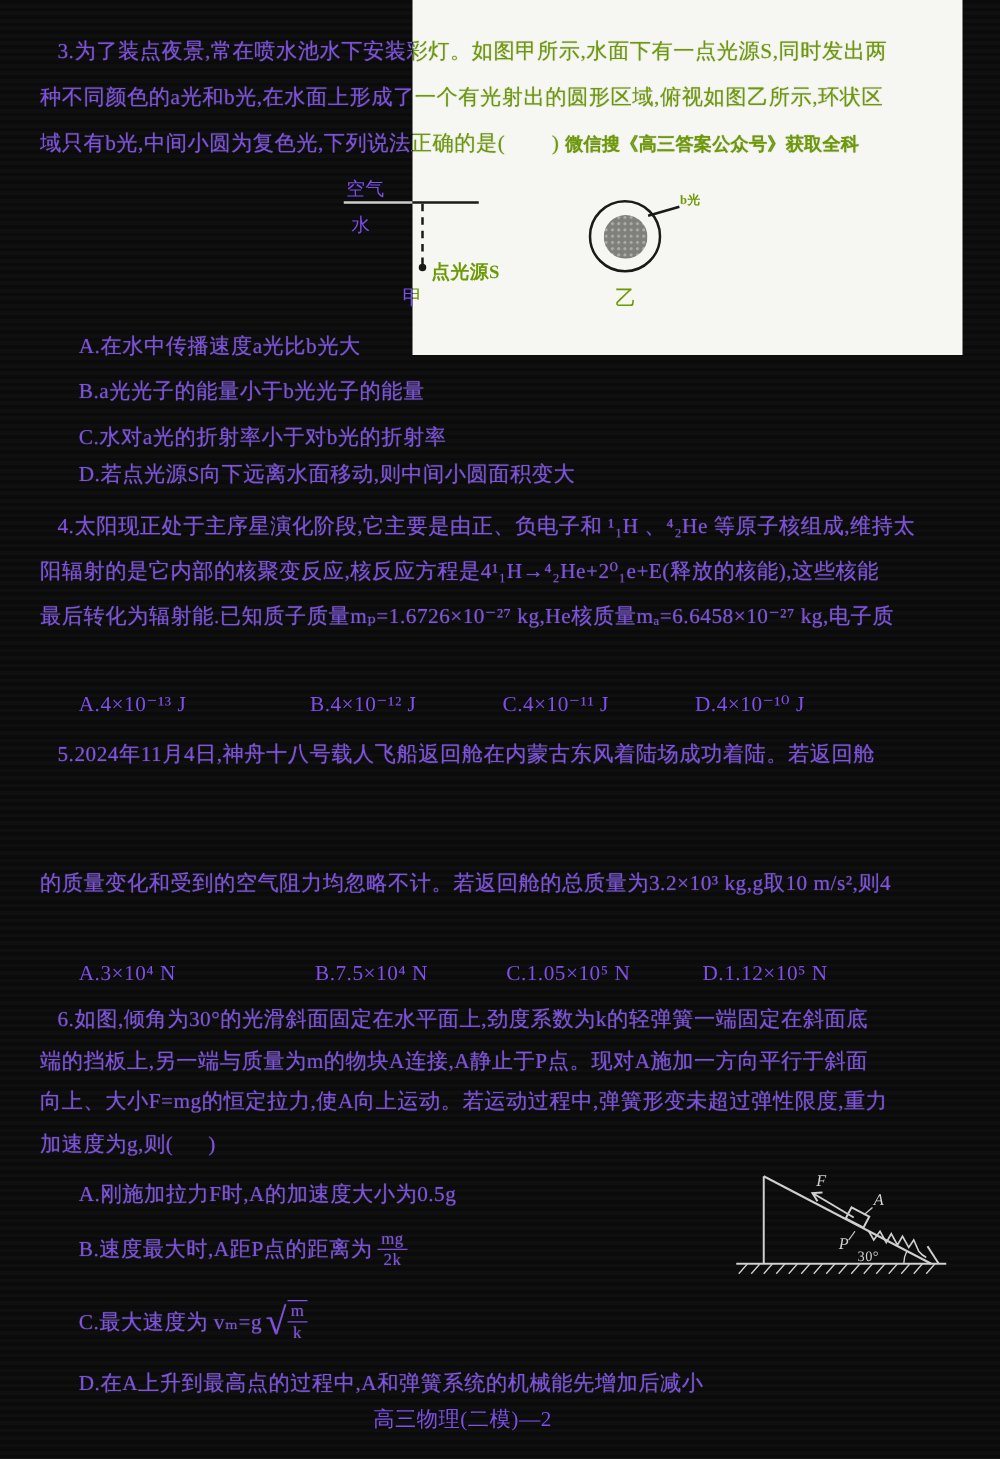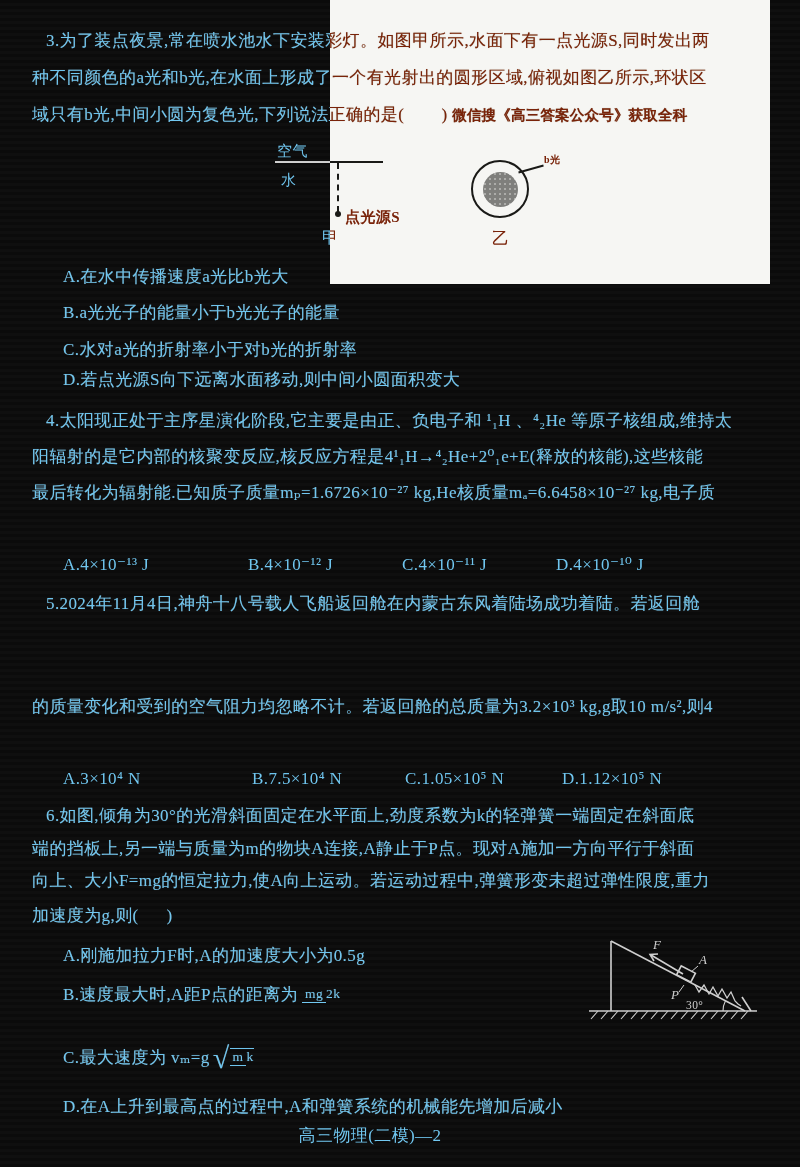--- a/index.html
+++ b/index.html
@@ -12,21 +12,21 @@
   }
   
   .white-zone{
     position:absolute;left:330px;top:0;width:440px;height:284px;
     background:#f6f6f3;
   }
   
   .blend{
     position:absolute;inset:0;
     mix-blend-mode:difference;
-    color:#7dd3fc;
+    color:#8b5cf6;
     font-size:17px;letter-spacing:.4px;text-decoration:underline;
   }
   .ln{position:absolute;left:32px;width:745px;white-space:pre;line-height:22px;
       text-shadow:0 0 1px rgba(220,220,220,.35);}
   .indent{padding-left:14px;}
   .optrow{position:absolute;left:0;width:784px;height:24px;}
   .optrow span{position:absolute;white-space:pre;}
   .watermark{font-size:14.5px;font-weight:bold;letter-spacing:.2px;}
   .footer{position:absolute;top:1124px;left:0;width:740px;text-align:center;font-size:17px;}
 
@@ -44,21 +44,21 @@
     background-color:#777;
     background-image:radial-gradient(circle at 2px 2px,#4a4a4a 1px,transparent 1.4px);
     background-size:5px 5px;}
   .fig-pointer{position:absolute;left:518px;top:168px;width:26px;height:2px;background:#dcdcdc;transform:rotate(-16deg);}
   .fig-blight{position:absolute;left:544px;top:153px;font-size:10px;font-weight:bold;}
   .fig-yi-cap{position:absolute;left:492px;top:227px;font-size:17px;}
 
   
   .ln-flex{position:absolute;left:63px;display:flex;align-items:center;white-space:pre;
       text-shadow:0 0 1px rgba(220,220,220,.35);}
-  .frac{display:inline-flex;text-align:center;font-size:13.5px;line-height:1.15;margin-left:4px;vertical-align:middle;}
+  .frac{display:inline-flex;flex-direction:column;text-align:center;font-size:13.5px;line-height:1.15;margin-left:4px;vertical-align:middle;}
   .frac .num{border-bottom:1.5px solid currentColor;padding:0 3px;}
   .sqrt{font-size:30px;font-weight:normal;margin-left:3px;transform:translateY(1px);}
   .radicand{border-top:1.5px solid currentColor;margin-left:0;}
   .fig6{position:absolute;left:585px;top:933px;}
   svg text{font-family:"Liberation Serif","DejaVu Serif",serif;}
 </style>
 </head>
 <body>
 
 <div class="white-zone"></div>

